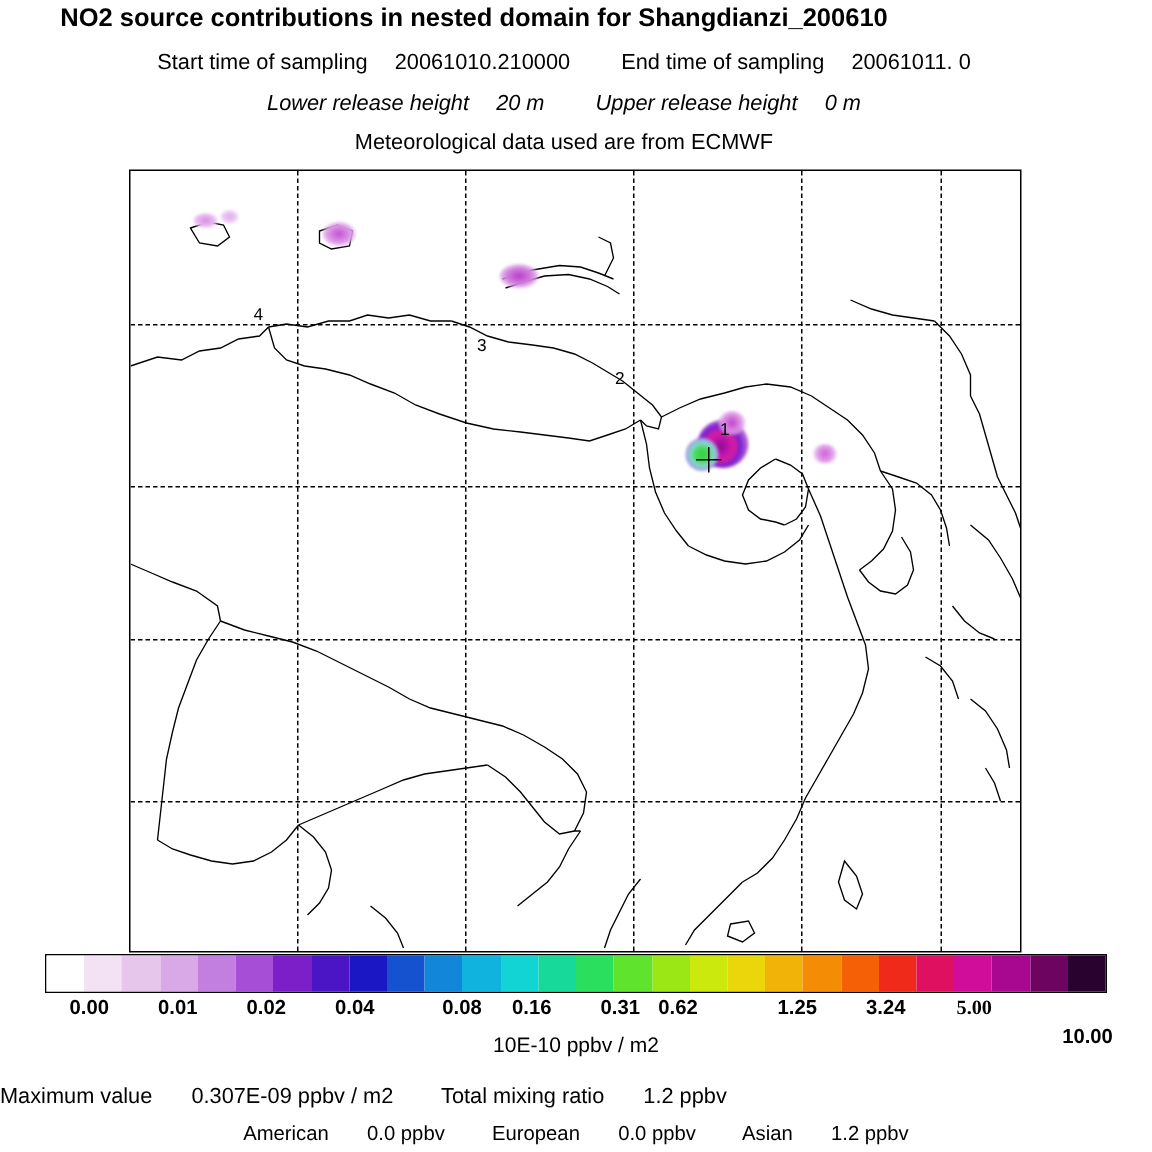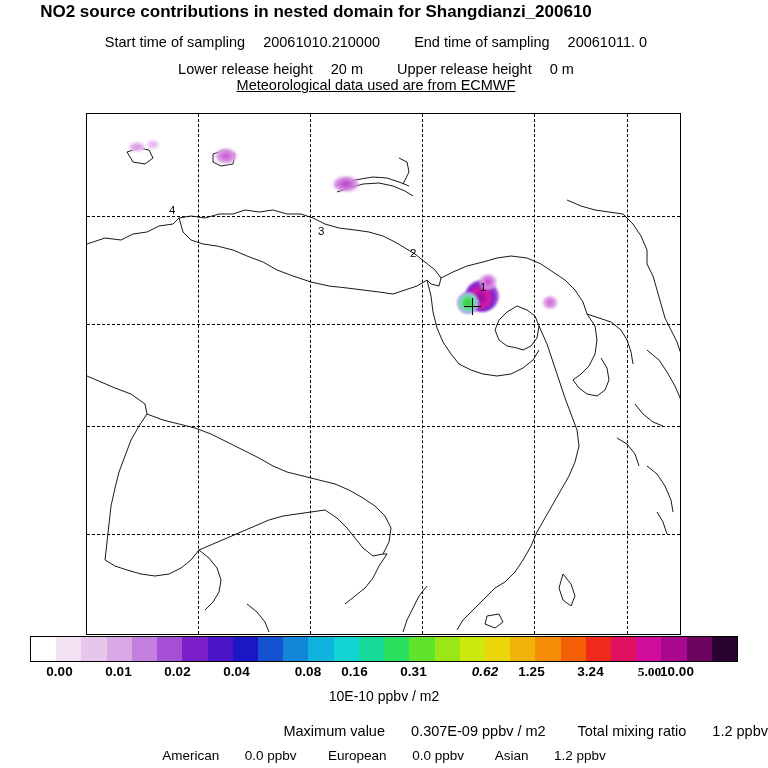--- a/index.html
+++ b/index.html
@@ -12,22 +12,22 @@
     position:relative;
   }
   .title{
     position:absolute;left:0;top:2px;width:632px;text-align:center;
     font-size:17px;font-weight:bold;letter-spacing:0px;
   }
   .subline{
     position:absolute;left:0;width:752px;text-align:center;font-size:14.5px;
   }
   .sub1{top:34px;}
-  .sub2{top:61px;}
-  .sub3{top:77px;text-decoration:underline;}
+  .sub2{top:61px;font-style:italic;}
+  .sub3{top:87px;}
   .sub-gap{display:inline-block;width:26px;}
   .sub-gap-sm{display:inline-block;width:10px;}
 
   
   .map-frame{
     position:absolute;left:86px;top:113px;width:595px;height:522px;
     border:1px solid #000;box-sizing:border-box;background:#fff;
     overflow:hidden;
   }
   .grid-v,.grid-h{position:absolute;background:transparent;}
@@ -57,21 +57,21 @@
   .cbar div{flex:1 1 0;height:100%;}
   .cticks{position:absolute;left:0;top:664px;width:768px;height:16px;}
   .ctick{position:absolute;font-size:13.5px;font-weight:bold;transform:translateX(-50%);}
   .cbar-title{
     position:absolute;left:0;top:688px;width:768px;text-align:center;
     font-size:14px;
   }
 
   
   .footer1{
-    position:absolute;left:0;top:723px;width:768px;text-align:right;font-size:14.5px;
+    position:absolute;left:0;top:723px;width:768px;text-align:left;font-size:14.5px;
   }
   .footer2{
     position:absolute;left:0;top:748px;width:768px;text-align:center;font-size:13.5px;
   }
   .f-gap{display:inline-block;width:24px;}
   .f-gap2{display:inline-block;width:18px;}
 </style>
 </head>
 <body>
 
@@ -222,25 +222,25 @@
     </div>
 </div>
 <div class="cticks" id="cbar-ticks">
     <span class="ctick" style="left: 59.5px;">0.00</span>
     <span class="ctick" style="left: 118.5px;">0.01</span>
     <span class="ctick" style="left: 177.5px;">0.02</span>
     <span class="ctick" style="left: 236.5px;">0.04</span>
     <span class="ctick" style="left: 308px;">0.08</span>
     <span class="ctick" style="left: 354.5px;">0.16</span>
     <span class="ctick" style="left: 413.5px;">0.31</span>
-    <span class="ctick" style="left: 485px; font-style: italic;">0.62</span>
+    <span class="ctick" style="left: 452px;">0.62</span>
     <span class="ctick" style="left: 531.5px;">1.25</span>
     <span class="ctick" style="left: 590.5px;">3.24</span>
     <span class="ctick" style="left: 649.5px; font-family: Liberation Serif, serif;">5.00</span>
-    <span class="ctick" style="left: 677px;">10.00</span>
+    <span class="ctick" style="left: 725px; margin-top: 19px;">10.00</span>
   </div>
 <div class="cbar-title">10E-10 ppbv / m2</div>
 
 <div class="footer1">
   <span>Maximum value</span>
   <span class="f-gap2"></span>
   <span>0.307E-09 ppbv / m2</span>
   <span class="f-gap"></span>
   <span>Total mixing ratio</span>
   <span class="f-gap2"></span>

